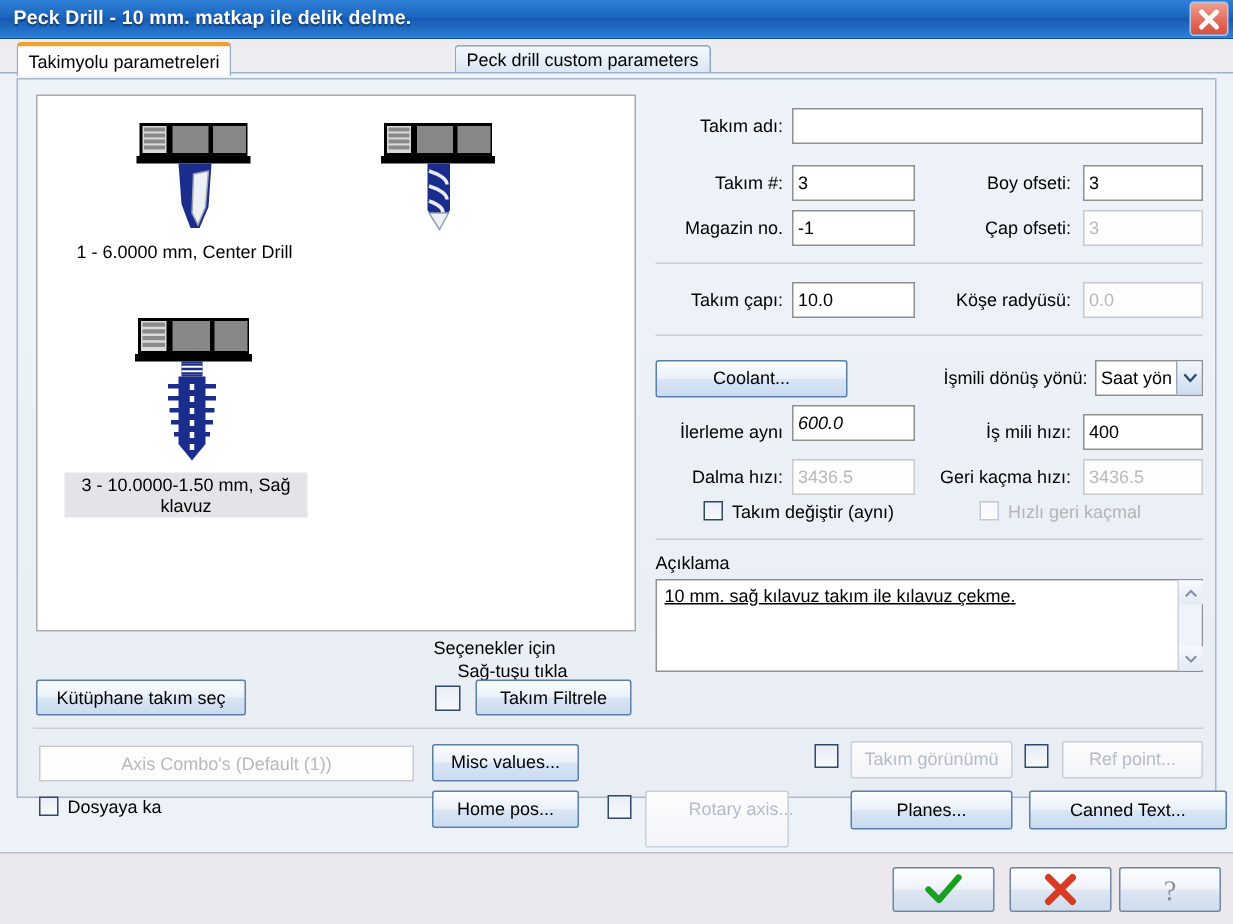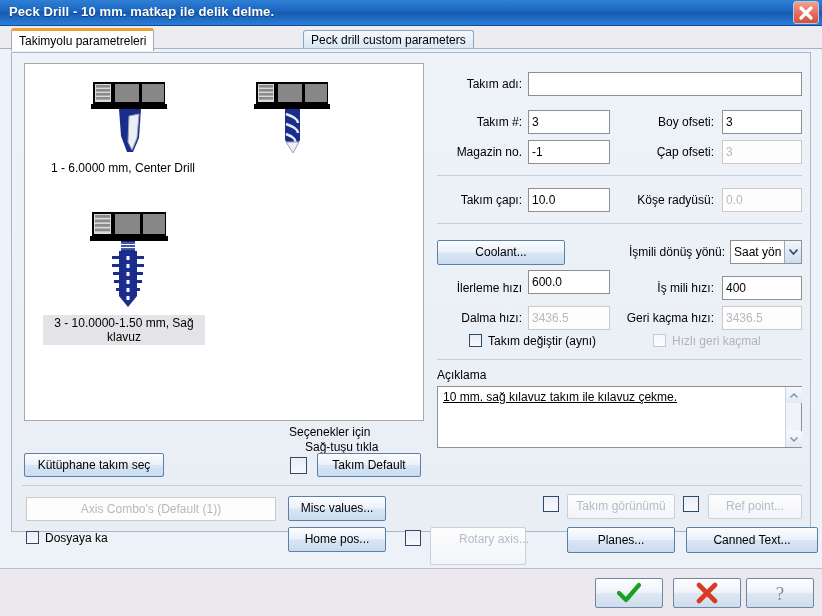--- a/index.html
+++ b/index.html
@@ -274,21 +274,21 @@
       </div>
     </div>
 
     <div class="lbl abs" style="left:277px; top:372px;">Seçenekler için</div>
     <div class="lbl abs" style="left:277px; top:387px;margin-left:16px;">Sağ-tuşu tıkla</div>
 
     <div class="btn abs" style="left:12px; top:400px; width:140px; height:24px; line-height:22px;">Kütüphane takım seç</div>
 
     <span class="cb abs" style="left:278px; top:404px; width:17px; height:17px;"></span>
 
-    <div class="btn abs" style="left:305px; top:400px; width:104px; height:24px; line-height:22px;">Takım Default</div>
+    <div class="btn abs" style="left:305px; top:400px; width:104px; height:24px; line-height:22px;">Takım Filtrele</div>
 
     <div class="rlabel" style="left:425px; top:24px; width:85px;">Takım adı:</div>
     <input class="txt abs" style="left: 516px; top: 19px; width: 274px; height: 24px;" value="">
 
     <div class="rlabel" style="left:425px; top:62px; width:85px;">Takım #:</div>
     <input class="txt abs" style="left: 516px; top: 57px; width: 82px; height: 24px;" value="3">
 
     <div class="rlabel" style="left:620px; top:62px; width:82px;">Boy ofseti:</div>
     <input class="txt abs" style="left: 710px; top: 57px; width: 80px; height: 24px;" value="3">
 
@@ -313,22 +313,22 @@
     <div class="rlabel" style="left:578px; top:192px; width:135px;">İşmili dönüş yönü:</div>
     <div class="combo" style="left:718px; top:187px; width:72px; height:24px; line-height:20px;">
       <span>Saat yön</span>
       <span class="combo-arrow">
         <svg width="9" height="6" viewBox="0 0 9 6">
             <path d="M0.5 0.5 L4.5 5 L8.5 0.5" fill="none" stroke="#2b4a73" stroke-width="1.6"></path>
           </svg>
       </span>
     </div>
 
-    <div class="rlabel" style="left:425px; top:228px; width:85px;">İlerleme hızı</div>
-    <input class="txt abs" style="left: 516px; top: 217px; width: 82px; height: 24px;" value="600.0">
+    <div class="rlabel" style="left:425px; top:228px; width:85px;">İlerleme aynı</div>
+    <input class="txt abs" style="left: 516px; top: 217px; width: 82px; height: 24px; font-style: italic;" value="600.0">
 
     <div class="rlabel" style="left:620px; top:228px; width:82px;">İş mili hızı:</div>
     <input class="txt abs" style="left: 710px; top: 223px; width: 80px; height: 24px;" value="400">
 
     <div class="rlabel disabled" style="left:425px; top:258px; width:85px;">Dalma hızı:</div>
     <input class="txt disabled abs" style="left: 516px; top: 253px; width: 82px; height: 24px;" disabled="" value="3436.5">
 
     <div class="rlabel disabled" style="left:592px; top:258px; width:110px;">Geri kaçma hızı:</div>
     <input class="txt disabled abs" style="left: 710px; top: 253px; width: 80px; height: 24px;" disabled="" value="3436.5">
 

